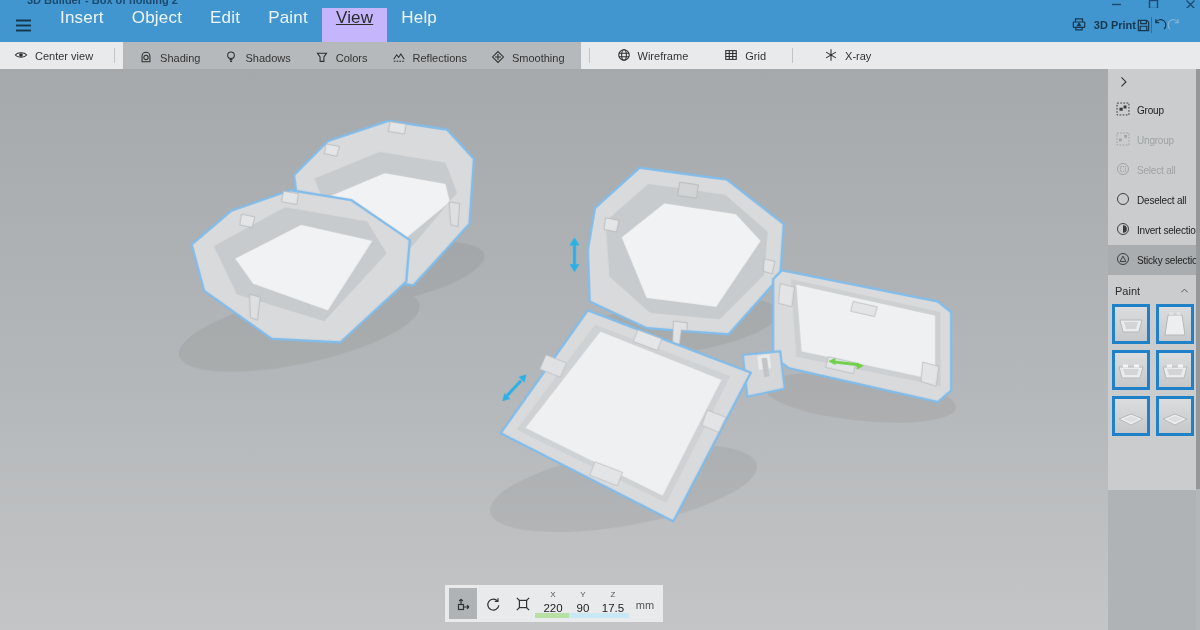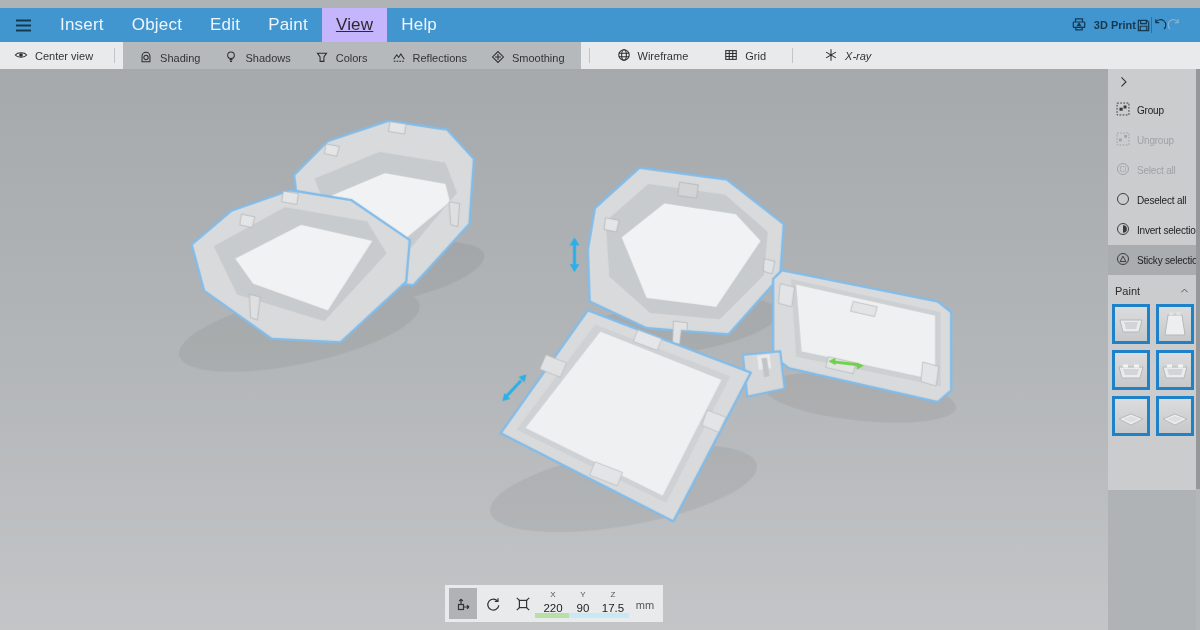--- a/index.html
+++ b/index.html
@@ -10,21 +10,21 @@
   
   .titlebar { position:absolute; top:0; left:0; width:1200px; height:8px; background:#4296d0; overflow:hidden; }
   .titlebar .title { position:absolute; top:-6px; left:27px; font-size:11px; font-weight:bold; color:#1c4a6e; white-space:nowrap; }
   .win-controls { position:absolute; top:-4px; right:4px; display:flex; gap:26px; }
   .win-controls svg { width:11px; height:11px; stroke:#1d4a70; stroke-width:1.4; fill:none; }
 
   
   .menubar { position:absolute; top:8px; left:0; width:1200px; height:34px; background:#4296d0; display:flex; align-items:stretch; }
   .hamburger { width:46px; display:flex; align-items:center; justify-content:center; cursor:pointer; }
   .hamburger svg { width:17px; height:15px; stroke:#16384f; stroke-width:1.8; }
-  .menu-item { display:flex; align-items:center; padding:0 14px; color:#eef5fa; font-size:17px; font-weight:300; letter-spacing:.2px; cursor:default; }
+  .menu-item { display:flex; align-items:flex-start; padding:0 14px; color:#eef5fa; font-size:17px; font-weight:300; letter-spacing:.2px; cursor:default; }
   .menu-item.active { background:#c4b5fd; color:#2b2b2b;text-decoration:underline; }
   .menubar-right { margin-left:auto; display:flex; align-items:center; padding-right:18px; }
   .mb-btn { display:flex; align-items:center; gap:7px; color:#16384f; font-size:11px; font-weight:bold; cursor:pointer; }
   .mb-btn svg { width:16px; height:16px; stroke:#16384f; stroke-width:1.2; fill:none; }
   .mb-sep { width:1px; height:16px; background:#2f6f9f; }
   .mb-ico { display:flex; align-items:center; cursor:pointer; }
   .mb-ico svg { width:15px; height:15px; stroke:#16384f; stroke-width:1.3; fill:none; }
   .mb-ico.disabled svg { stroke:#7fb3d6; }
 
   
@@ -67,20 +67,34 @@
   .thumb { width:38px; height:40px; border:3px solid #1f82c8; background:linear-gradient(180deg,#dadcde,#c6c8ca); cursor:pointer; display:flex; align-items:center; justify-content:center; }
   .thumb svg { width:32px; height:34px; }
   .panel-scrollbar { position:absolute; top:0; right:0; width:4px; height:561px; background:#b4b7b9; }
   .panel-scrollbar .thumb-bar { position:absolute; top:0; right:0; width:4px; height:420px; background:#94989b; }
 </style>
 </head>
 <body>
 
 <div class="app">
 
+  <div class="titlebar">
+    <span class="title">3D Builder - Box of holding 2</span>
+    <div class="win-controls">
+      <span><svg viewBox="0 0 11 11">
+            <path d="M1 5.5 h9"></path>
+          </svg></span>
+      <span><svg viewBox="0 0 11 11">
+            <rect x="1.5" y="1.5" width="8" height="8"></rect>
+          </svg></span>
+      <span><svg viewBox="0 0 11 11">
+            <path d="M1.5 1.5 l8 8 M9.5 1.5 l-8 8"></path>
+          </svg></span>
+    </div>
+  </div>
 
   <div class="menubar">
     <div class="hamburger">
       <svg viewBox="0 0 17 15">
           <path d="M1 2.5 h15 M1 7.5 h15 M1 12.5 h15"></path>
         </svg>
     </div>
     <div class="menu-item">
         <span>Insert</span>
       </div>
@@ -208,21 +222,21 @@
     <div class="tb-item">
       <span>
         <svg viewBox="0 0 16 16">
             <rect x="2" y="3" width="12" height="10"></rect>
             <path d="M2 6.3 h12 M2 9.6 h12 M6 3 v10 M10 3 v10"></path>
           </svg>
       </span>
       <span>Grid</span>
     </div>
     <div class="tb-sep" style="margin-left:8px;"></div>
-    <div class="tb-item" style="margin-left:10px;font-style:italic;">
+    <div class="tb-item" style="margin-left:10px;">
       <span>
         <svg viewBox="0 0 16 16">
             <path d="M8 1.5 V14.5 M2.4 4.7 L13.6 11.3 M13.6 4.7 L2.4 11.3"></path>
           </svg>
       </span>
       <span>X-ray</span>
     </div>
   </div>
 
   <div class="viewport">

